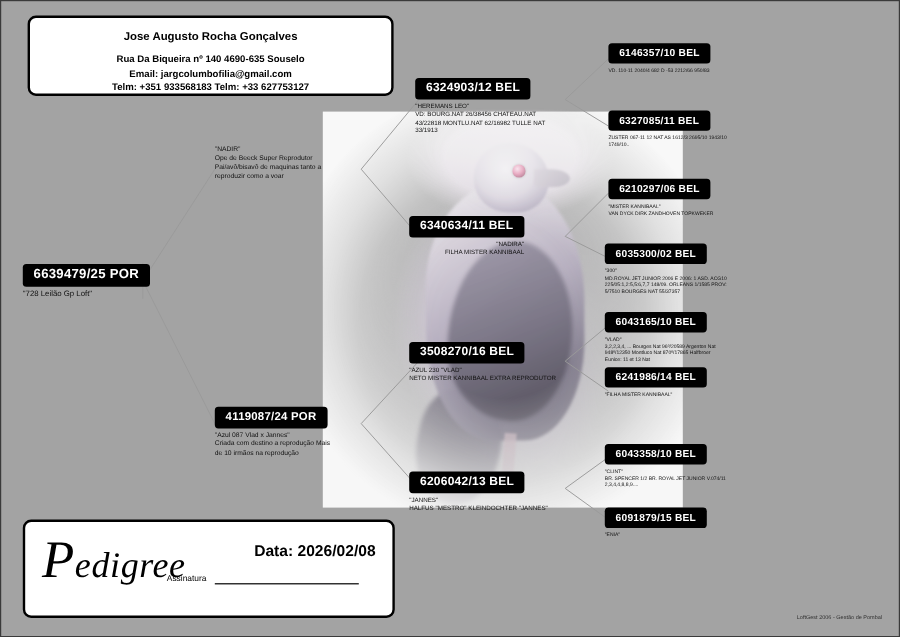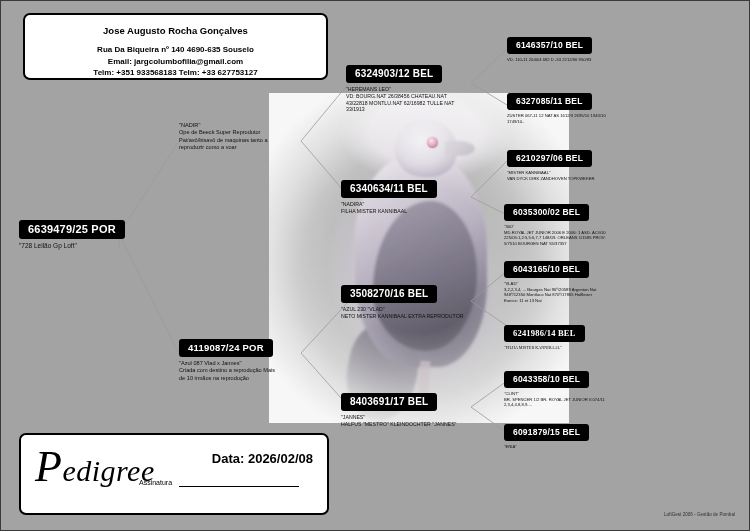--- a/index.html
+++ b/index.html
@@ -146,32 +146,32 @@
 de 10 irmãos na reprodução</div>
   </div>
 
   <div class="node g3" style="left:345px;top:62px;">
     <span class="ring">6324903/12 BEL</span>
     <div class="desc" style="white-space: pre-line;">"HEREMANS LEO"
 VD: BOURG.NAT 26/38456 CHATEAU.NAT
 43/22818 MONTLU.NAT 62/16982 TULLE NAT
 33/1913</div>
   </div>
-  <div class="node g3" style="left:340px;top:177px;">
+  <div class="node g3" style="left:340px;top:177px;text-align:right;">
     <span class="ring">6340634/11 BEL</span>
     <div class="desc" style="white-space: pre-line;">"NADIRA"
 FILHA MISTER KANNIBAAL</div>
   </div>
   <div class="node g3" style="left:340px;top:282px;">
     <span class="ring">3508270/16 BEL</span>
     <div class="desc" style="white-space: pre-line;">"AZUL 230 "VLAD"
 NETO MISTER KANNIBAAL EXTRA REPRODUTOR</div>
   </div>
   <div class="node g3" style="left:340px;top:390px;">
-    <span class="ring">8403691/17 BEL</span>
+    <span class="ring">6206042/13 BEL</span>
     <div class="desc" style="white-space: pre-line;">"JANNES"
 HALFUS "MESTRO" KLEINDOCHTER "JANNES"</div>
   </div>
 
   <div class="node g4" style="left:506px;top:33px;">
     <span class="ring">6146357/10 BEL</span>
     <div class="desc" style="white-space: pre-line;">VD. 110-11   2040/4 682 D -53  2212/66 950/83</div>
   </div>
   <div class="node g4" style="left:506px;top:89px;">
     <span class="ring">6327085/11 BEL</span>
@@ -190,21 +190,21 @@
 225/05:1,2:5,5:6,7,7 148/09. ORLEANS 1/1585 PROV:
 5/7510 BOURGES NAT 55/37357</div>
   </div>
   <div class="node g4" style="left:503px;top:257px;">
     <span class="ring">6043165/10 BEL</span>
     <div class="desc" style="white-space: pre-line;">"VLAD"
 3,2,2,3,4, ...  Bourges Nat 96º/20589 Argenton Nat
 948º/12350 Montluco Nat 870º/17865 Halfbroer
 Eunice: 11 et 13 Nat</div>
   </div>
-  <div class="node g4" style="left:503px;top:321px;font-family:Liberation Serif, serif;">
+  <div class="node g4" style="left:503px;top:303px;">
     <span class="ring">6241986/14 BEL</span>
     <div class="desc" style="white-space: pre-line;">"FILHA MISTER KANNIBAAL"</div>
   </div>
   <div class="node g4" style="left:503px;top:367px;">
     <span class="ring">6043358/10 BEL</span>
     <div class="desc" style="white-space: pre-line;">"CLINT"
 BR. SPENCER 1/2 BR. ROYAL JET JUNIOR V.074/11
 2,3,4,4,8,8,9....</div>
   </div>
   <div class="node g4" style="left:503px;top:420px;">

